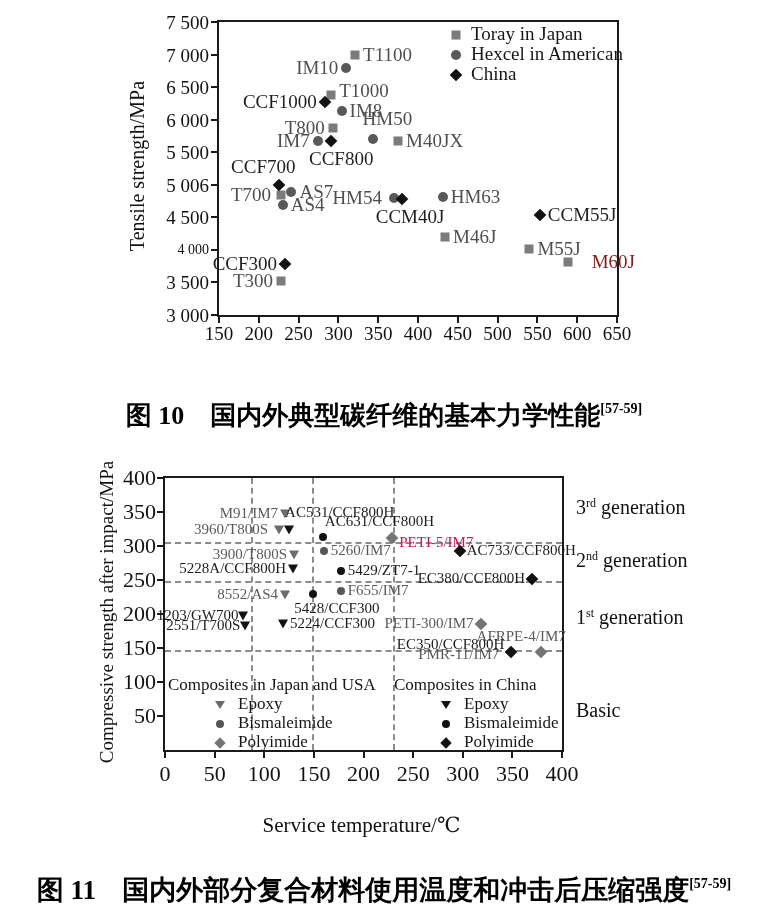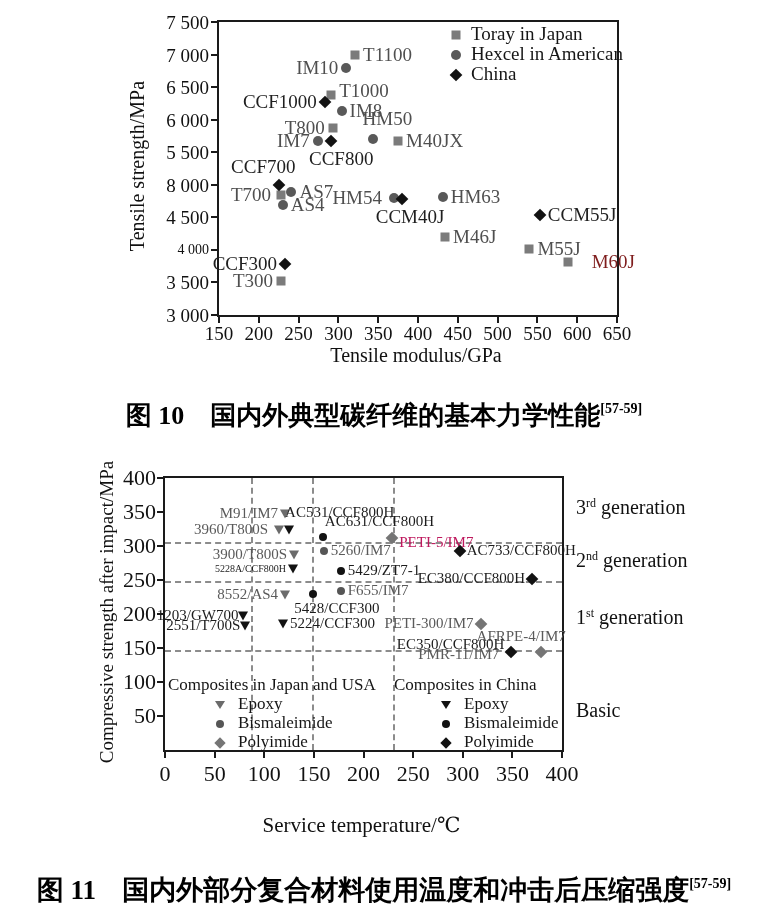--- a/index.html
+++ b/index.html
@@ -62,21 +62,21 @@
       <div class="ticklab" style="left: 398px; top: 302px; transform: translateX(-50%); font-size: 19px;">650</div>
       <div class="ytick" style="top: 293px; transform: translateY(-50%);"></div>
       <div class="ticklab" style="right: 408px; top: 293px; transform: translateY(-50%); font-size: 19px;">3 000</div>
       <div class="ytick" style="top: 260.444px; transform: translateY(-50%);"></div>
       <div class="ticklab" style="right: 408px; top: 260.444px; transform: translateY(-50%); font-size: 19px;">3 500</div>
       <div class="ytick" style="top: 227.889px; transform: translateY(-50%);"></div>
       <div class="ticklab" style="right: 408px; top: 227.889px; transform: translateY(-50%); font-size: 14px;">4 000</div>
       <div class="ytick" style="top: 195.333px; transform: translateY(-50%);"></div>
       <div class="ticklab" style="right: 408px; top: 195.333px; transform: translateY(-50%); font-size: 19px;">4 500</div>
       <div class="ytick" style="top: 162.778px; transform: translateY(-50%);"></div>
-      <div class="ticklab" style="right: 408px; top: 162.778px; transform: translateY(-50%); font-size: 19px;">8 000</div>
+      <div class="ticklab" style="right: 408px; top: 162.778px; transform: translateY(-50%); font-size: 19px;">5 006</div>
       <div class="ytick" style="top: 130.222px; transform: translateY(-50%);"></div>
       <div class="ticklab" style="right: 408px; top: 130.222px; transform: translateY(-50%); font-size: 19px;">5 500</div>
       <div class="ytick" style="top: 97.6667px; transform: translateY(-50%);"></div>
       <div class="ticklab" style="right: 408px; top: 97.6667px; transform: translateY(-50%); font-size: 19px;">6 000</div>
       <div class="ytick" style="top: 65.1111px; transform: translateY(-50%);"></div>
       <div class="ticklab" style="right: 408px; top: 65.1111px; transform: translateY(-50%); font-size: 19px;">6 500</div>
       <div class="ytick" style="top: 32.5556px; transform: translateY(-50%);"></div>
       <div class="ticklab" style="right: 408px; top: 32.5556px; transform: translateY(-50%); font-size: 19px;">7 000</div>
       <div class="ytick" style="top: 0px; transform: translateY(-50%);"></div>
       <div class="ticklab" style="right: 408px; top: 0px; transform: translateY(-50%); font-size: 19px;">7 500</div>
@@ -141,21 +141,20 @@
         </div>
         <div class="legend-row" style="height: 20px; font-size: 19px;">
           <div class="legend-marker">
             <div class="marker" style="left: 7px; top: 8px; width: 9px; height: 9px; background: rgb(18, 18, 18); transform: translate(-50%, -50%) rotate(45deg);"></div>
           </div>
           <div class="inner-text">China</div>
         </div>
       </div>
     </div>
   <div class="ytitle" style="left:137px;top:166px;transform:translate(-50%,-50%) rotate(-90deg);font-size:20px;">Tensile strength/MPa</div>
-  <div class="xtitle" style="left:217px;top:344px;width:398px;font-size:20px;">Tensile modulus/GPa</div>
 </div>
 
 <div class="caption" id="cap10" style="top:400px;">
   <span class="cap-label">图 10</span><span>国内外典型碳纤维的基本力学性能</span><span class="cap-ref">[57-59]</span>
 </div>
 
 <div class="chart-container" id="c2" style="left:0;top:455px;width:768px;height:395px;">
   <div class="plot" id="c2-plot" style="left:163px;top:21px;width:397px;height:272px;">
       <div class="vline" style="left: 86.3475px;"></div>
       <div class="vline" style="left: 146.89px;"></div>
@@ -212,21 +211,21 @@
       <div class="marker" style="left: 227.282px; top: 59.84px; width: 9px; height: 9px; background: rgb(117, 117, 117); transform: translate(-50%, -50%) rotate(45deg);"></div>
       <div class="ptlabel" style="font-size: 15px; color: #be185d; left: 234.282px; top: 64.84px; transform: translateY(-50%);">PETI-5/IM7</div>
       <div class="marker" style="left: 315.615px; top: 146.2px; width: 9px; height: 9px; background: rgb(117, 117, 117); transform: translate(-50%, -50%) rotate(45deg);"></div>
       <div class="ptlabel" style="font-size: 15px; color: rgb(90, 90, 90); left: 308.615px; top: 146.2px; transform: translate(-100%, -50%);">PETI-300/IM7</div>
       <div class="marker" style="left: 376.158px; top: 174.08px; width: 9px; height: 9px; background: rgb(117, 117, 117); transform: translate(-50%, -50%) rotate(45deg);"></div>
       <div class="ptlabel" style="font-size: 15px; color: rgb(90, 90, 90); left: 356.158px; top: 167.08px; transform: translate(-50%, -100%);">AFRPE-4/IM7</div>
       <div class="ptlabel" style="font-size: 15px; color: rgb(90, 90, 90); left: 293.78px; top: 176.8px; transform: translate(-50%, -50%);">PMR-11/IM7</div>
       <div class="marker" style="left: 124.062px; top: 51.68px; width: 0px; height: 0px; border-left: 5.5px solid transparent; border-right: 5.5px solid transparent; border-top: 9px solid rgb(18, 18, 18); transform: translate(-50%, -50%);"></div>
       <div class="ptlabel" style="font-size: 15px; color: rgb(28, 28, 28); left: 120.062px; top: 42.68px; transform: translateY(-100%);">AC531/CCF800H</div>
       <div class="marker" style="left: 128.032px; top: 91.12px; width: 0px; height: 0px; border-left: 5.5px solid transparent; border-right: 5.5px solid transparent; border-top: 9px solid rgb(18, 18, 18); transform: translate(-50%, -50%);"></div>
-      <div class="ptlabel" style="font-size: 10px; color: rgb(28, 28, 28); left: 121.032px; top: 91.12px; transform: translate(-100%, -50%);">5228A/CCF800H</div>
+      <div class="ptlabel" style="font-size: 15px; color: rgb(28, 28, 28); left: 121.032px; top: 91.12px; transform: translate(-100%, -50%);">5228A/CCF800H</div>
       <div class="marker" style="left: 78.4075px; top: 138.04px; width: 0px; height: 0px; border-left: 5.5px solid transparent; border-right: 5.5px solid transparent; border-top: 9px solid rgb(18, 18, 18); transform: translate(-50%, -50%);"></div>
       <div class="ptlabel" style="font-size: 15px; color: rgb(28, 28, 28); left: 73.4075px; top: 138.04px; transform: translate(-100%, -50%);">1203/GW700</div>
       <div class="marker" style="left: 80.3925px; top: 147.56px; width: 0px; height: 0px; border-left: 5.5px solid transparent; border-right: 5.5px solid transparent; border-top: 9px solid rgb(18, 18, 18); transform: translate(-50%, -50%);"></div>
       <div class="ptlabel" style="font-size: 15px; color: rgb(28, 28, 28); left: 75.3925px; top: 147.56px; transform: translate(-100%, -50%);">2551/T700S</div>
       <div class="marker" style="left: 118.108px; top: 146.2px; width: 0px; height: 0px; border-left: 5.5px solid transparent; border-right: 5.5px solid transparent; border-top: 9px solid rgb(18, 18, 18); transform: translate(-50%, -50%);"></div>
       <div class="ptlabel" style="font-size: 15px; color: rgb(28, 28, 28); left: 125.108px; top: 146.2px; transform: translateY(-50%);">5224/CCF300</div>
       <div class="marker" style="left: 157.808px; top: 59.16px; width: 8px; height: 8px; background: rgb(18, 18, 18); border-radius: 50%; transform: translate(-50%, -50%);"></div>
       <div class="ptlabel" style="font-size: 15px; color: rgb(28, 28, 28); left: 159.808px; top: 52.16px; transform: translateY(-100%);">AC631/CCF800H</div>
       <div class="marker" style="left: 175.673px; top: 93.16px; width: 8px; height: 8px; background: rgb(18, 18, 18); border-radius: 50%; transform: translate(-50%, -50%);"></div>
       <div class="ptlabel" style="font-size: 15px; color: rgb(28, 28, 28); left: 182.673px; top: 93.16px; transform: translateY(-50%);">5429/ZT7-1</div>

